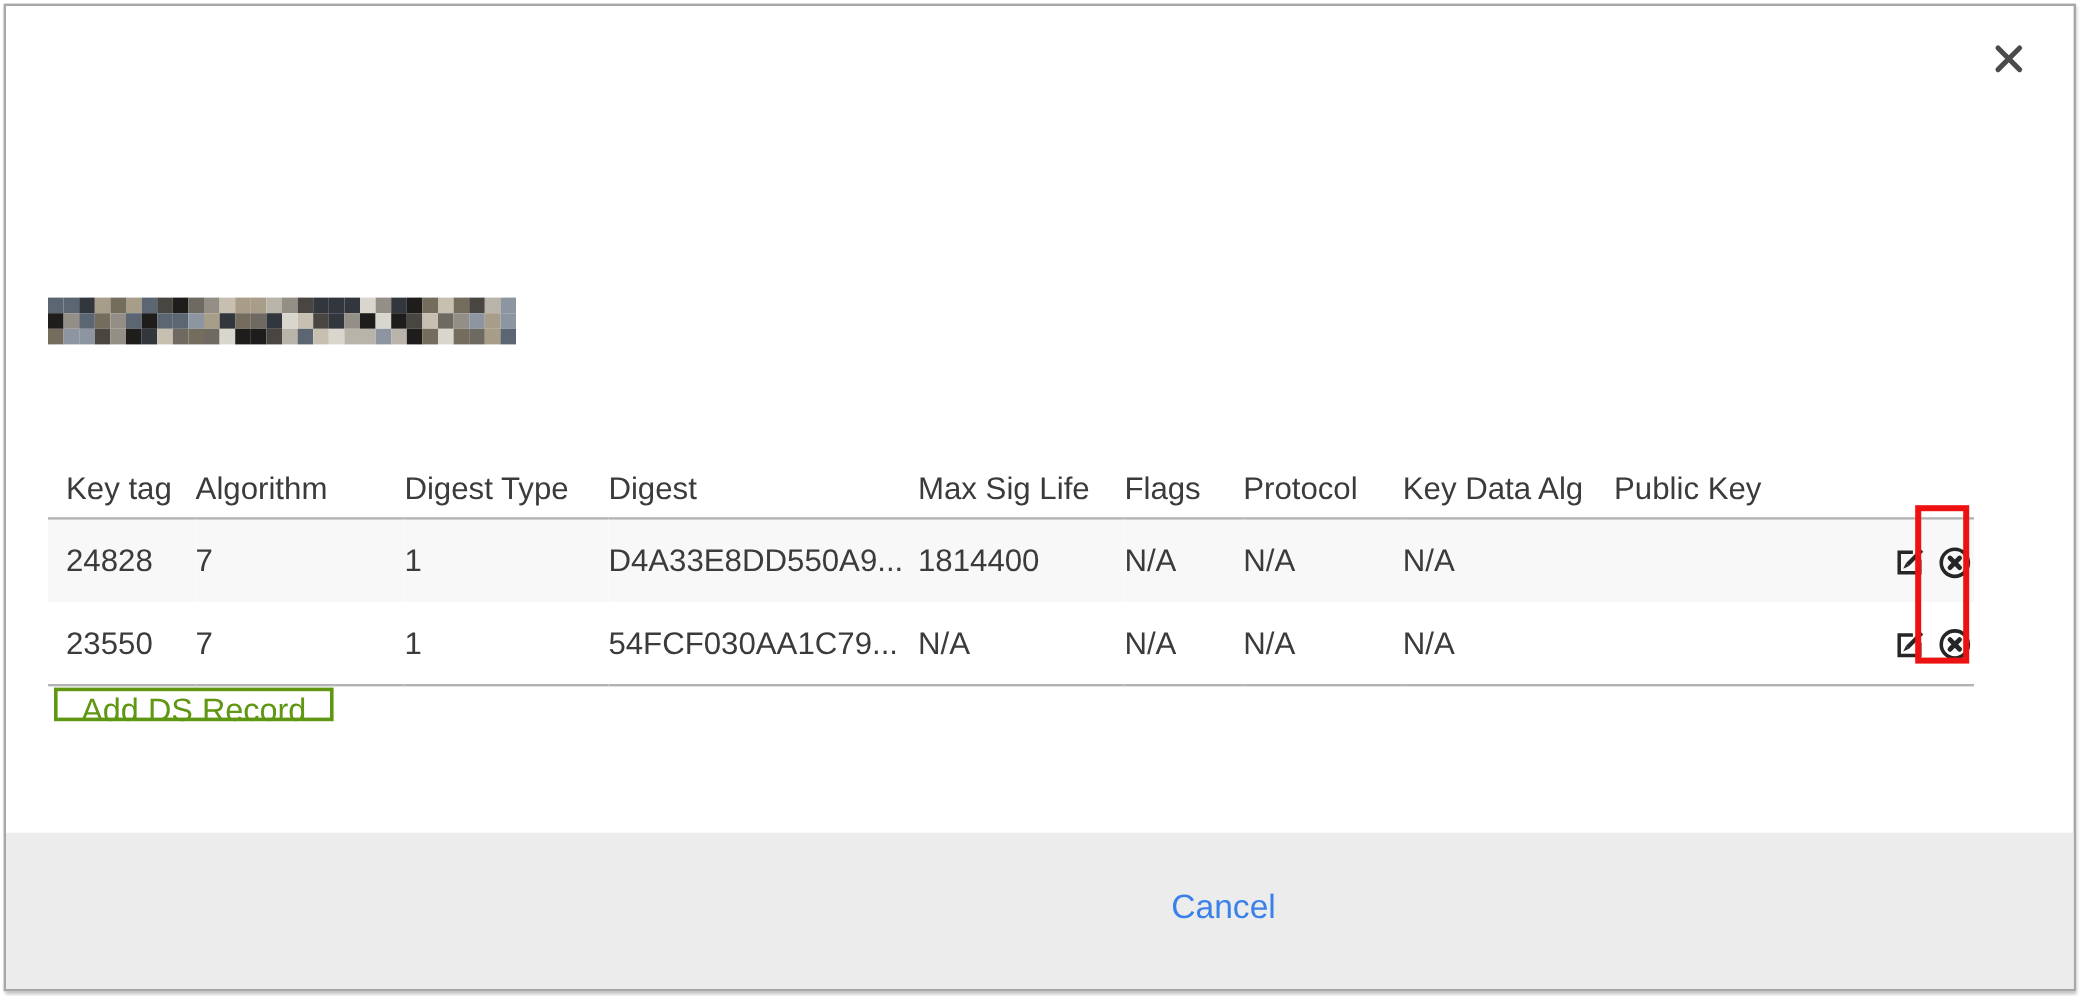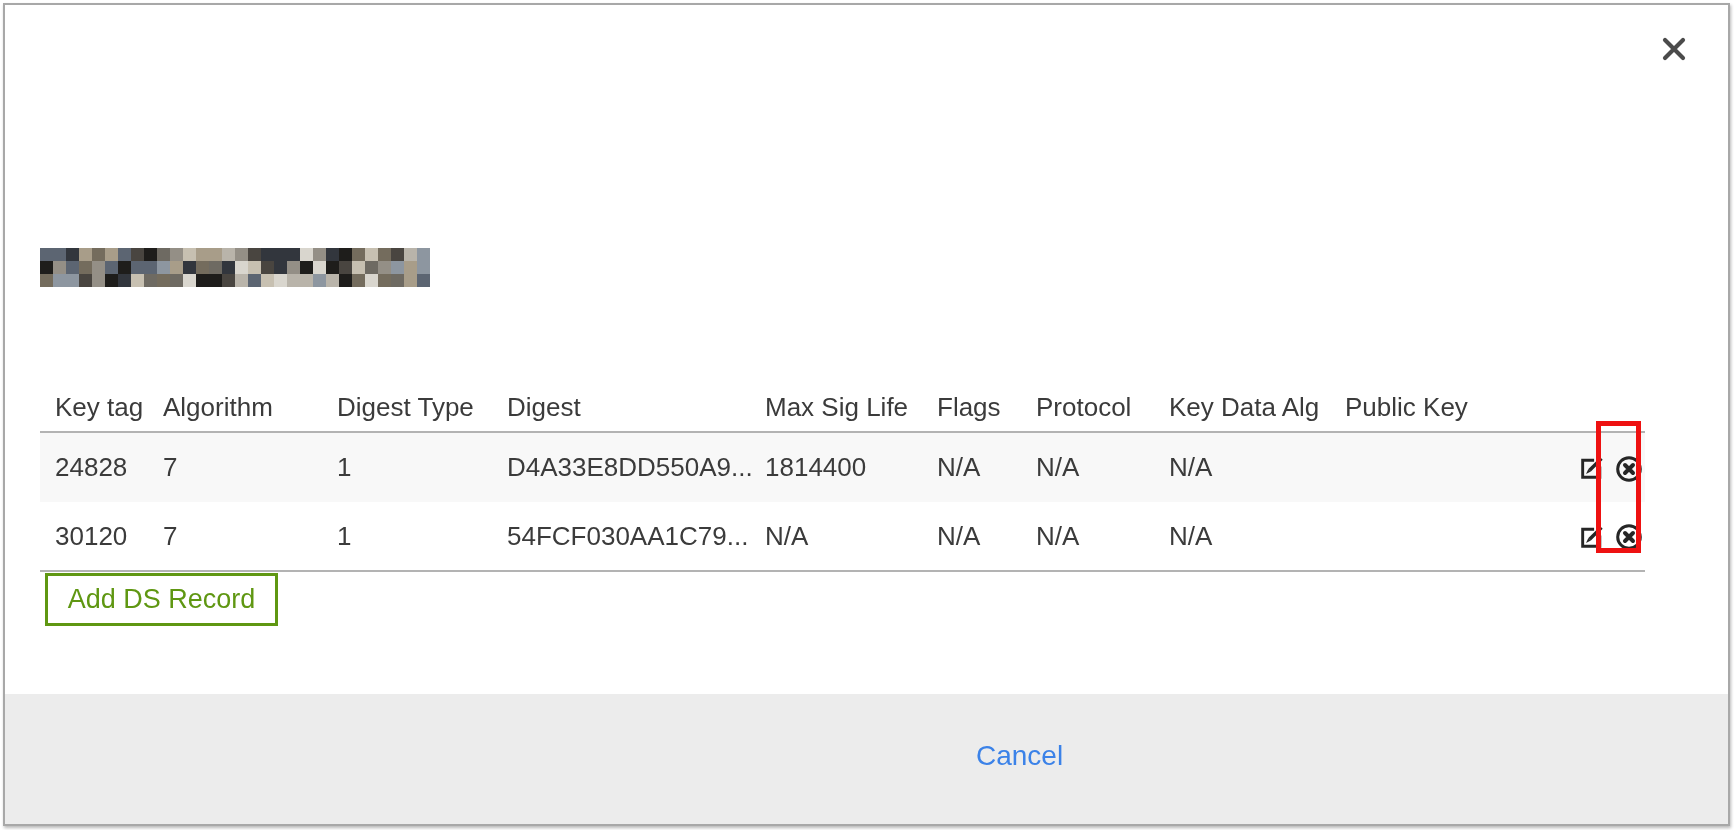--- a/index.html
+++ b/index.html
@@ -97,21 +97,21 @@
     left: 1591px; top: 416px;
     width: 45px; height: 132px;
     border: 5px solid var(--annotation-red, #ee1111);
     box-sizing: border-box;
     pointer-events: none;
     z-index: 6;
   }
   .add-btn {
     position: absolute;
     left: 40px; top: 568px;
-    width: 233px; height: 53px;
+    width: 233px; height: 28px;
     box-sizing: border-box;
     background: #ffffff;
     border: 3px solid var(--accent-green, #5f9712);
     color: var(--accent-green, #5f9712);
     font-size: 27px;
     font-family: "Liberation Sans", sans-serif;
     cursor: pointer;
   }
   .footer {
     position: absolute;
@@ -304,21 +304,21 @@
                 <span>
                   <svg width="30" height="30" viewBox="0 0 30 30">
                     <circle cx="15" cy="15" r="11.3" fill="none" stroke="#262626" stroke-width="3"></circle>
                     <path d="M11 11 L19 19 M19 11 L11 19" stroke="#262626" stroke-width="4" stroke-linecap="round"></path>
                   </svg>
                 </span>
               </button>
             </td>
           </tr>
           <tr class="row-b">
-            <td class="first-col">30120</td>
+            <td class="first-col">23550</td>
             <td>7</td>
             <td>1</td>
             <td>54FCF030AA1C79...</td>
             <td>N/A</td>
             <td>N/A</td>
             <td>N/A</td>
             <td>N/A</td>
             <td></td>
             <td class="actions">
               <button class="icon-btn">

